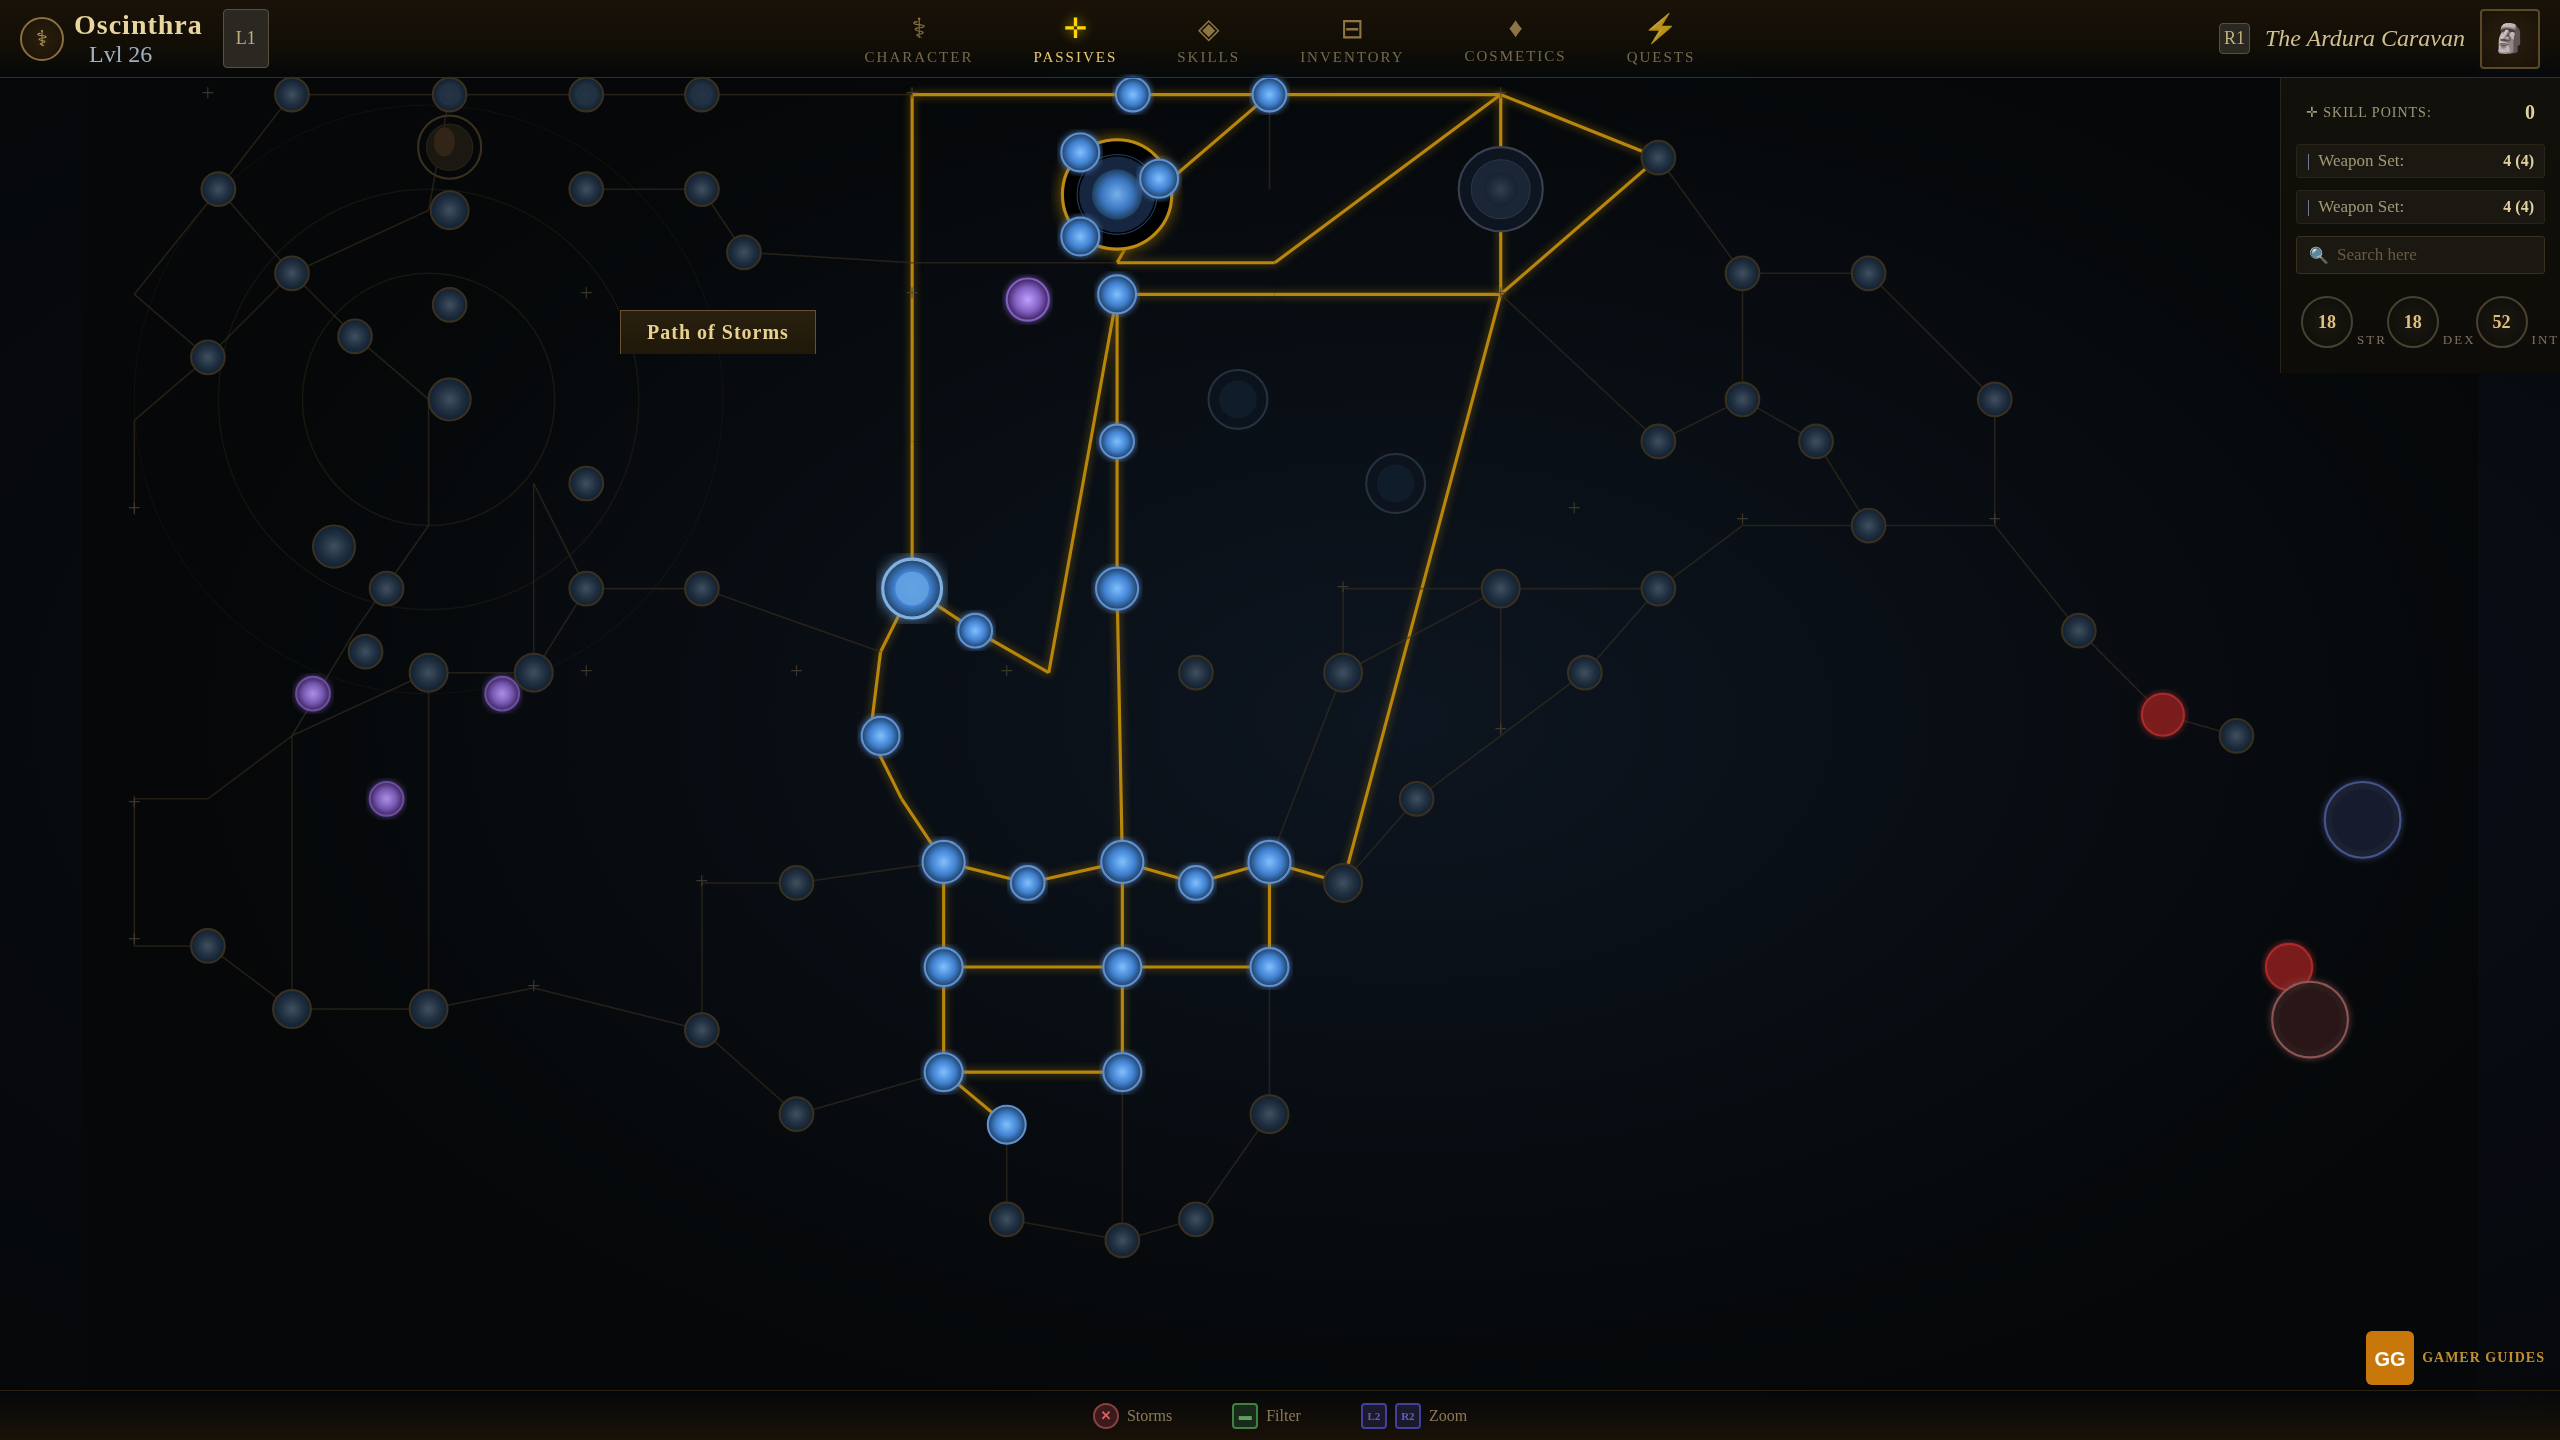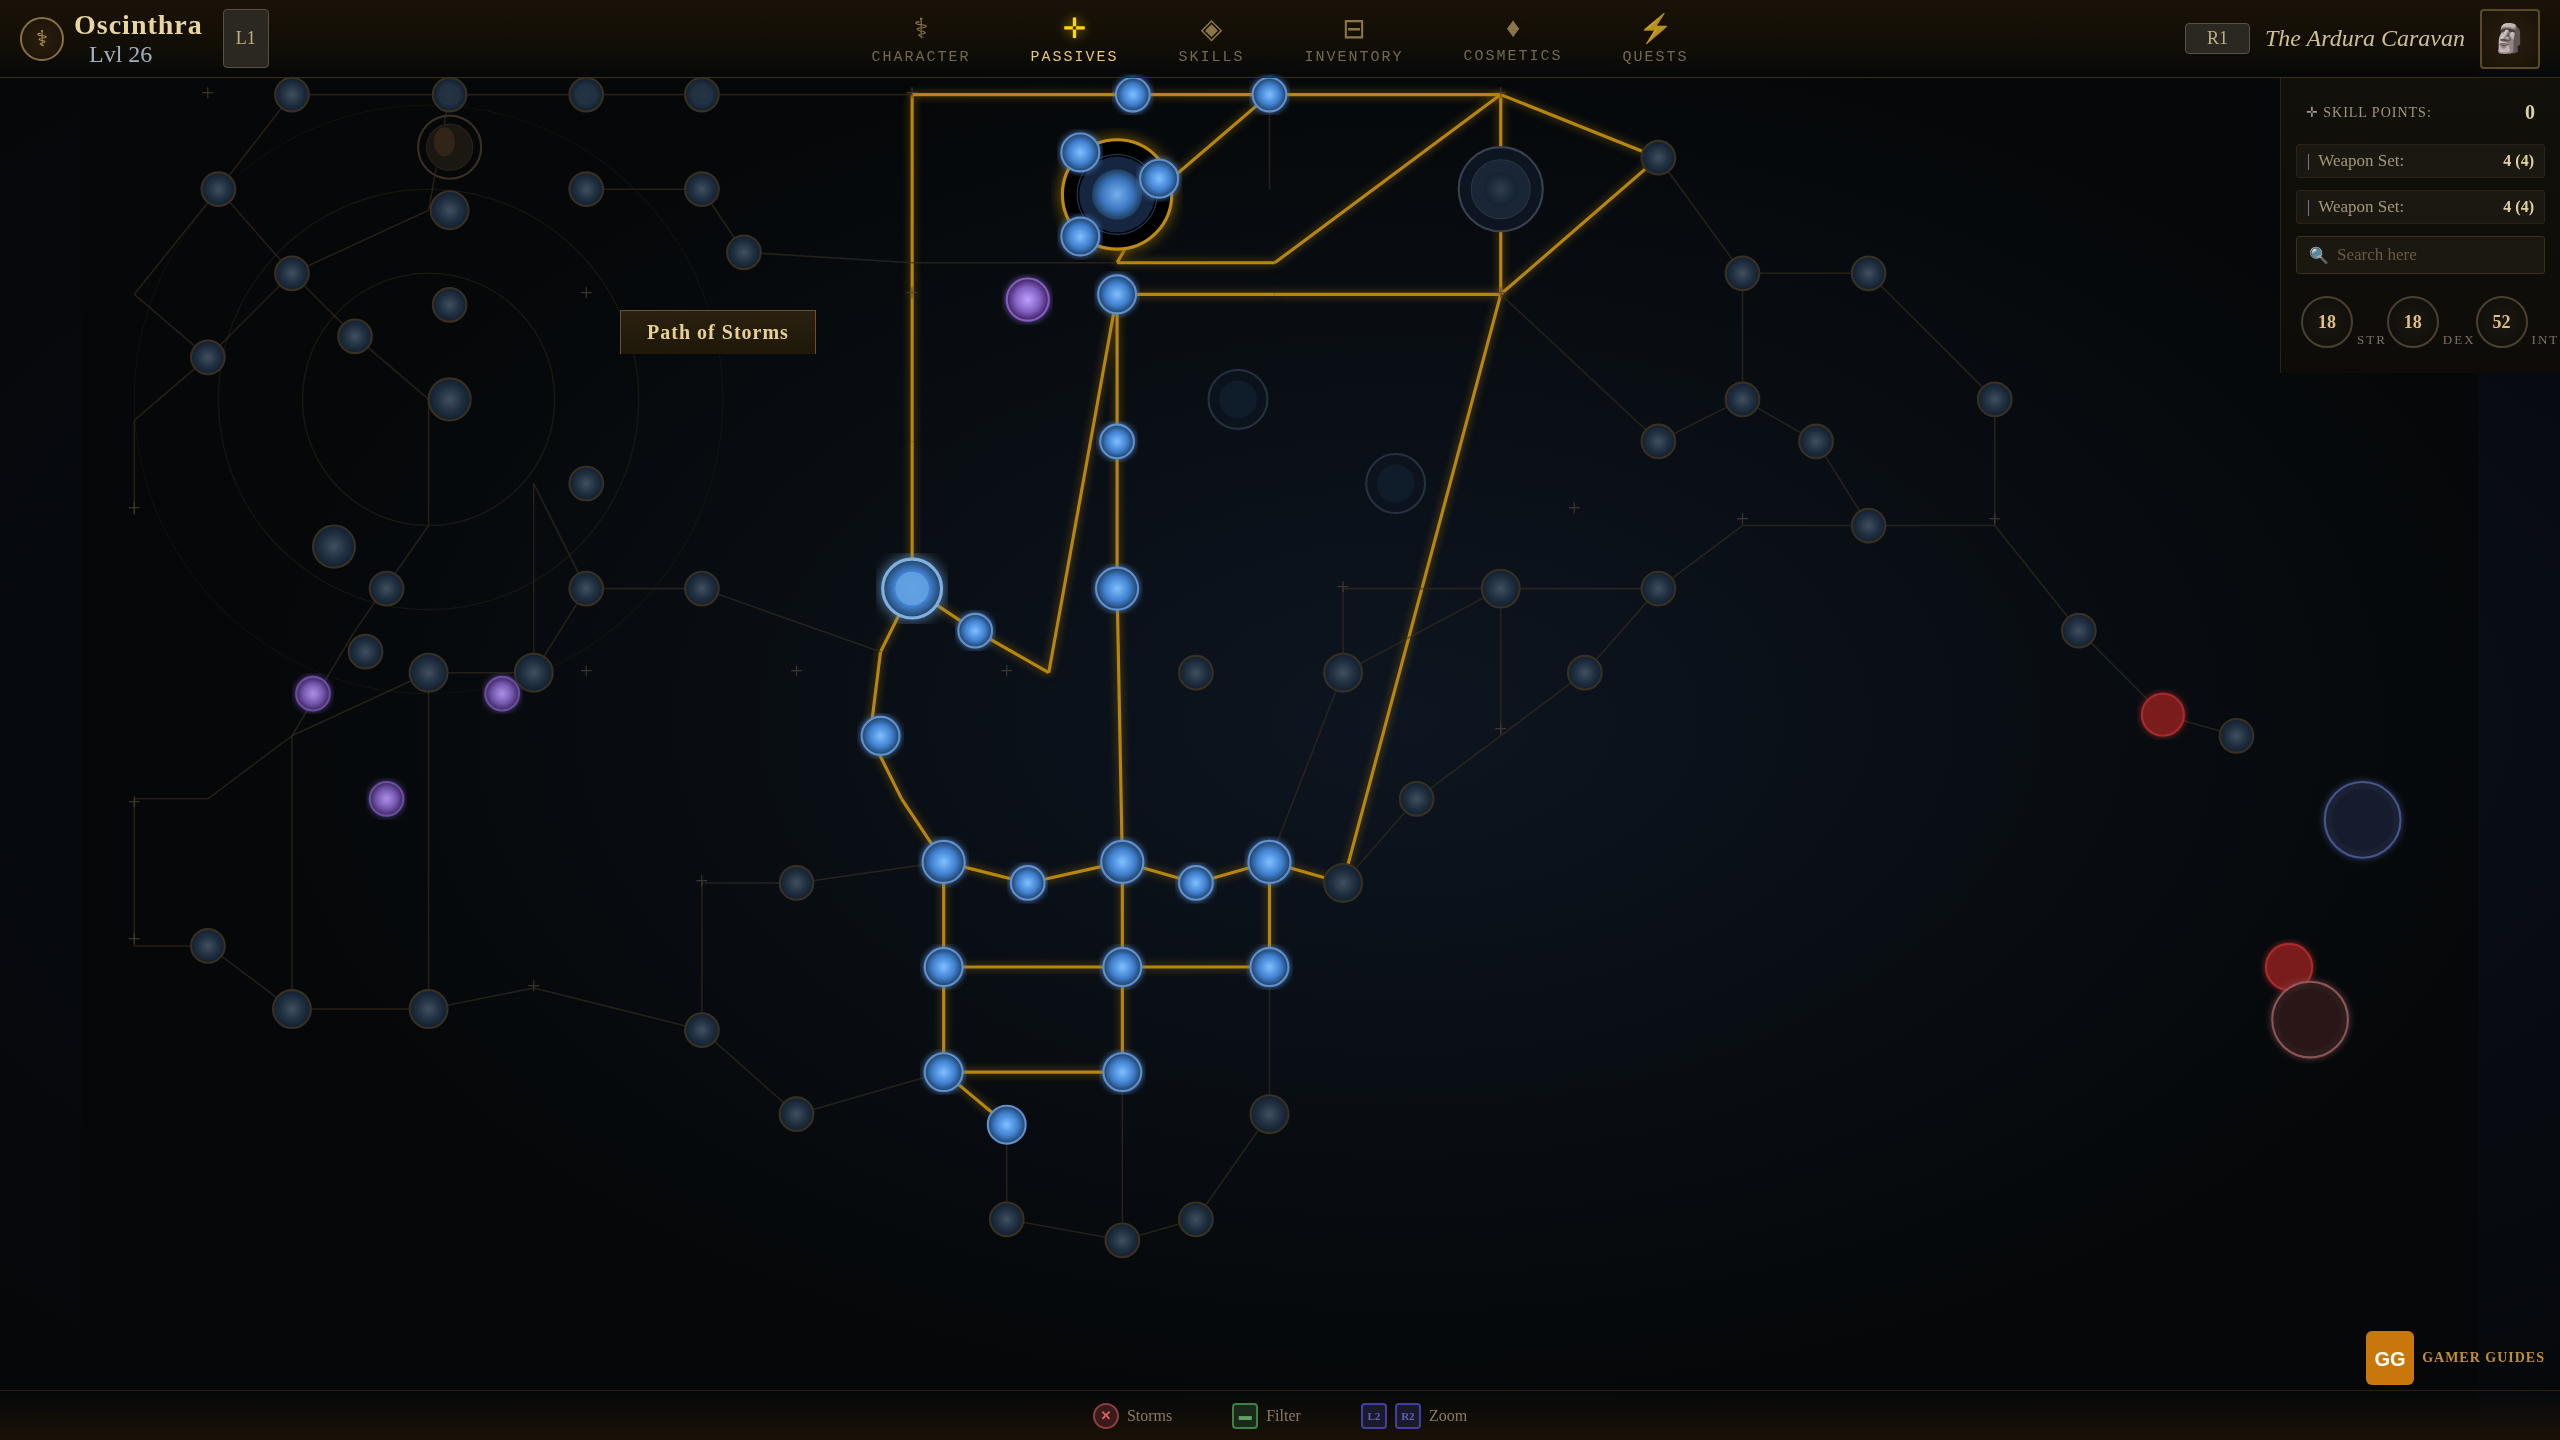--- a/index.html
+++ b/index.html
@@ -119,41 +119,40 @@
     .nav-tab.active .tab-icon {
       color: #ffd700;
       filter: drop-shadow(0 0 6px #ffd700aa);
     }
 
     .nav-tab .tab-label {
       font-size: 15px;
       color: #a0906a;
       letter-spacing: 2px;
       text-transform: uppercase;
-      font-family: Liberation Mono, monospace;
     }
 
     .nav-tab.active .tab-label {
       color: #e8c870;
     }
 
     #right-header {
       display: flex;
       align-items: center;
       gap: 15px;
       padding: 0 20px;
       min-width: 420px;
       justify-content: flex-end;
     }
 
     #r1-button {
       background: #2a2820;
       border: 1px solid #5a5040;
       color: #c0b080;
-      padding: 4px 21px;
+      padding: 4px 4px;
       border-radius: 4px;
       font-size: 18px;
     }
 
     #location-name {
       color: #d0c090;
       font-size: 24px;
       font-style: italic;
     }
 

